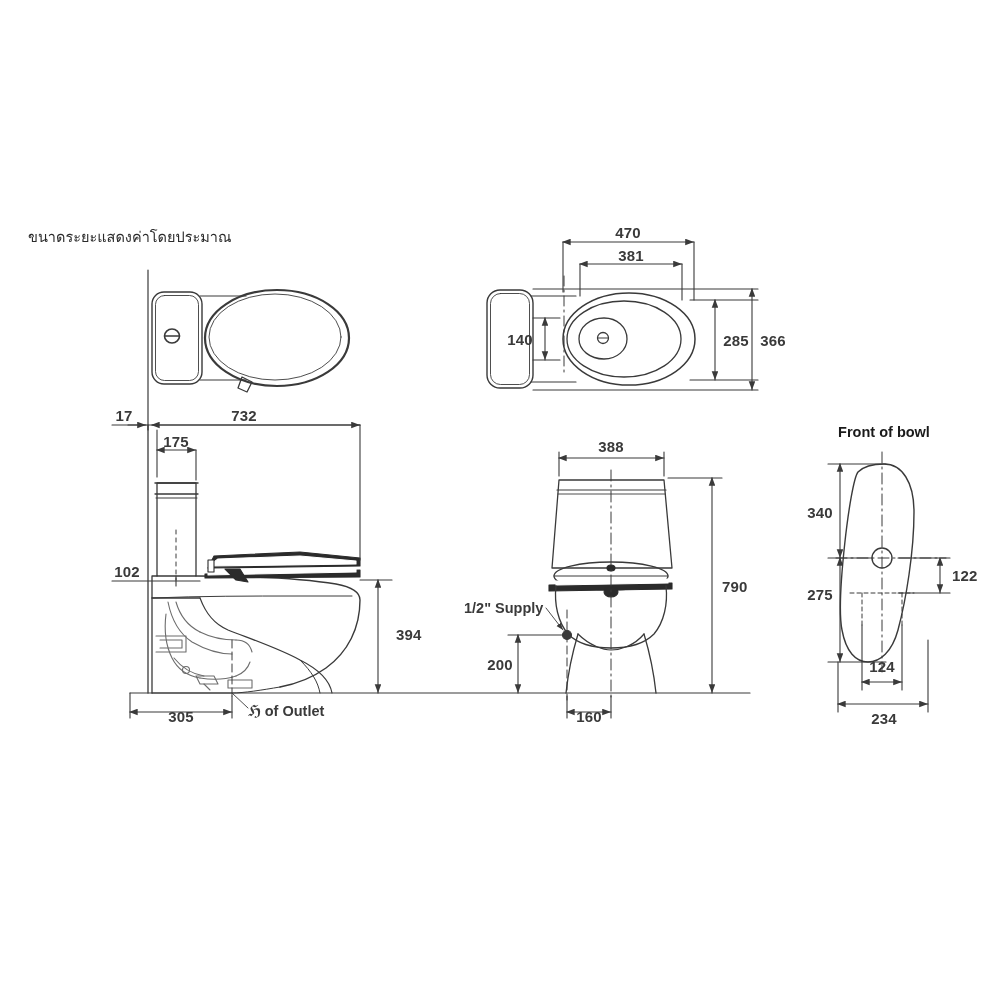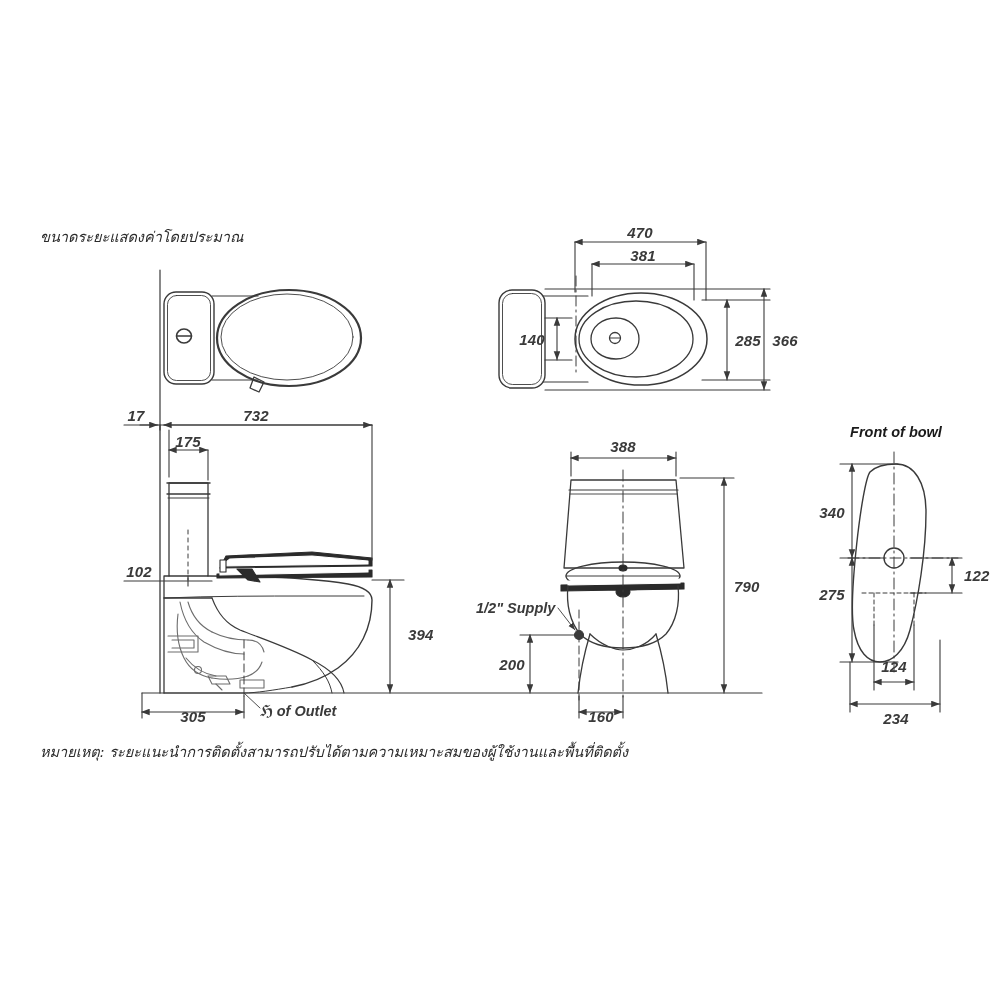--- a/index.html
+++ b/index.html
@@ -10,24 +10,23 @@
   body {
     width: 1000px;
     height: 1000px;
     position: relative;
     font-family: "Liberation Sans", sans-serif;
     color: #231f20;
     overflow: hidden;
   }
   #sheet {
     position: absolute;
-    left: 12px; top: 0;
+    left: 0; top: 0;
     width: 972px;
     height: 1000px;
-    font-style: italic;
   }
   .note {
     position: absolute;
     font-family: "DejaVu Sans", sans-serif;
     font-size: 14.5px;
     color: #2b2b2b;
     white-space: nowrap;
     line-height: 1.55;
   }
   #note-top { left: 28px; top: 226px; }
@@ -40,21 +39,20 @@
 </style>
 </head>
 <body>
 
 <div id="sheet">
 
   <div class="note" id="note-top">
     <div>ขนาดระยะแสดงค่าโดยประมาณ</div>
   </div>
 
-  <div class="note" id="note-bottom">หมายเหตุ: ระยะแนะนำการติดตั้งสามารถปรับได้ตามความเหมาะสมของผู้ใช้งานและพื้นที่ติดตั้ง</div>
 
   <svg class="svg-layer" width="1000" height="1000" viewBox="0 0 1000 1000">
     <defs>
       <marker id="ar" markerWidth="9" markerHeight="9" refX="8" refY="3" orient="auto" markerUnits="strokeWidth">
         <path d="M0,0 L8,3 L0,6 z" fill="#3a3a3a"></path>
       </marker>
       <marker id="arS" markerWidth="9" markerHeight="9" refX="1" refY="3" orient="auto" markerUnits="strokeWidth">
         <path d="M8,0 L0,3 L8,6 z" fill="#3a3a3a"></path>
       </marker>
     </defs>

